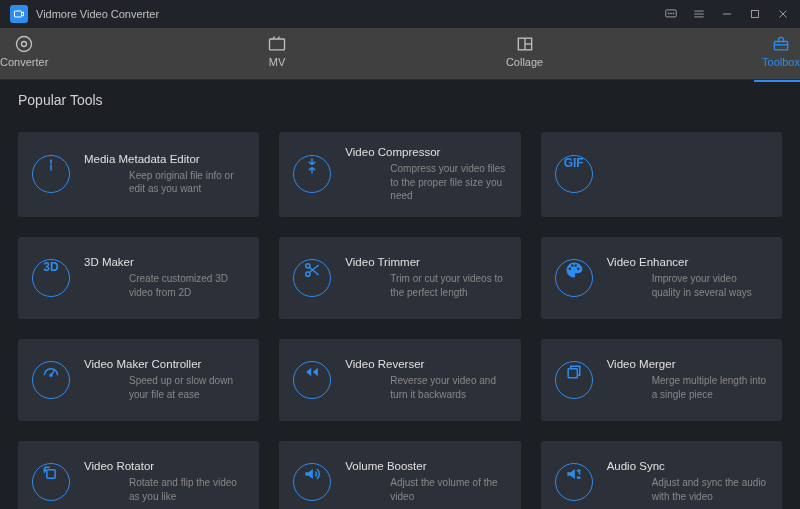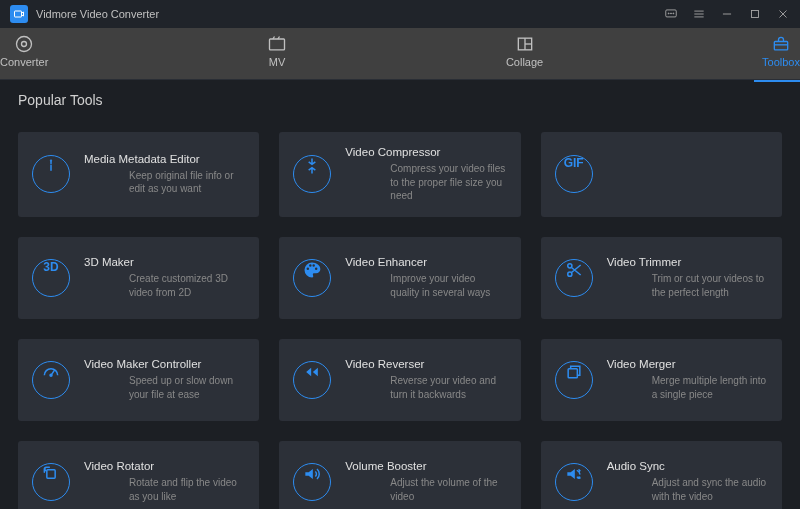--- a/index.html
+++ b/index.html
@@ -152,44 +152,44 @@
         <div class="card-icon">
           <span class="txt">3D</span>
         </div>
         <div class="card-text">
           <div class="card-title">3D Maker</div>
           <div class="card-desc">Create customized 3D video from 2D</div>
         </div>
       </div>
       <div class="card">
         <div class="card-icon">
-          <svg viewBox="0 0 24 24" fill="currentColor">
-            <path d="M12 3a9 9 0 100 18c1 0 1.5-.8 1.5-1.5s-.5-1.2-.5-2 .7-1.5 1.5-1.5H17a5 5 0 005-5c0-4.4-4.5-8-10-8zm-5 9a1.5 1.5 0 110-3 1.5 1.5 0 010 3zm3-4a1.5 1.5 0 110-3 1.5 1.5 0 010 3zm4 0a1.5 1.5 0 110-3 1.5 1.5 0 010 3zm3 4a1.5 1.5 0 110-3 1.5 1.5 0 010 3z"></path>
-          </svg>
-        </div>
-        <div class="card-text">
-          <div class="card-title">Video Enhancer</div>
-          <div class="card-desc">Improve your video quality in several ways</div>
-        </div>
-      </div>
-      <div class="card">
-        <div class="card-icon">
           <svg viewBox="0 0 24 24" fill="none" stroke="currentColor" stroke-width="1.8">
             <circle cx="7" cy="7" r="2.5"></circle>
             <circle cx="7" cy="17" r="2.5"></circle>
             <path d="M9 9l11 9M9 15l11-9"></path>
           </svg>
         </div>
         <div class="card-text">
           <div class="card-title">Video Trimmer</div>
           <div class="card-desc">Trim or cut your videos to the perfect length</div>
         </div>
       </div>
       <div class="card">
         <div class="card-icon">
+          <svg viewBox="0 0 24 24" fill="currentColor">
+            <path d="M12 3a9 9 0 100 18c1 0 1.5-.8 1.5-1.5s-.5-1.2-.5-2 .7-1.5 1.5-1.5H17a5 5 0 005-5c0-4.4-4.5-8-10-8zm-5 9a1.5 1.5 0 110-3 1.5 1.5 0 010 3zm3-4a1.5 1.5 0 110-3 1.5 1.5 0 010 3zm4 0a1.5 1.5 0 110-3 1.5 1.5 0 010 3zm3 4a1.5 1.5 0 110-3 1.5 1.5 0 010 3z"></path>
+          </svg>
+        </div>
+        <div class="card-text">
+          <div class="card-title">Video Enhancer</div>
+          <div class="card-desc">Improve your video quality in several ways</div>
+        </div>
+      </div>
+      <div class="card">
+        <div class="card-icon">
           <svg viewBox="0 0 24 24" fill="none" stroke="currentColor" stroke-width="1.8">
             <path d="M4 16a8 8 0 1116 0"></path>
             <path d="M12 16l4-6" stroke-linecap="round"></path>
             <circle cx="12" cy="16" r="1.2" fill="currentColor"></circle>
           </svg>
         </div>
         <div class="card-text">
           <div class="card-title">Video Maker Controller</div>
           <div class="card-desc">Speed up or slow down your file at ease</div>
         </div>

